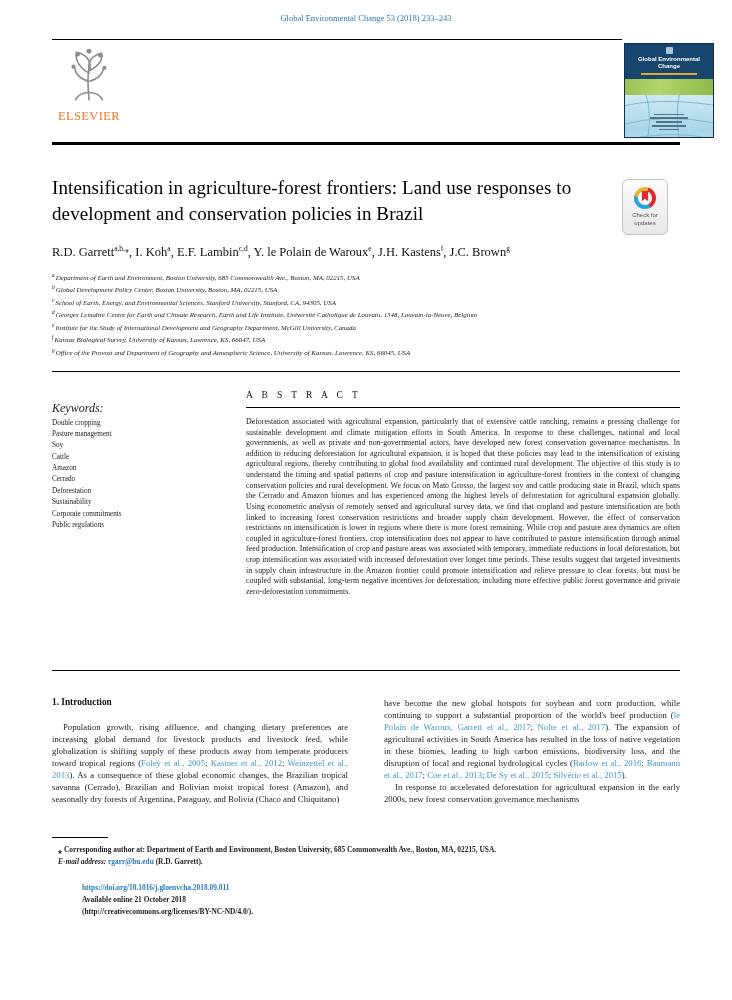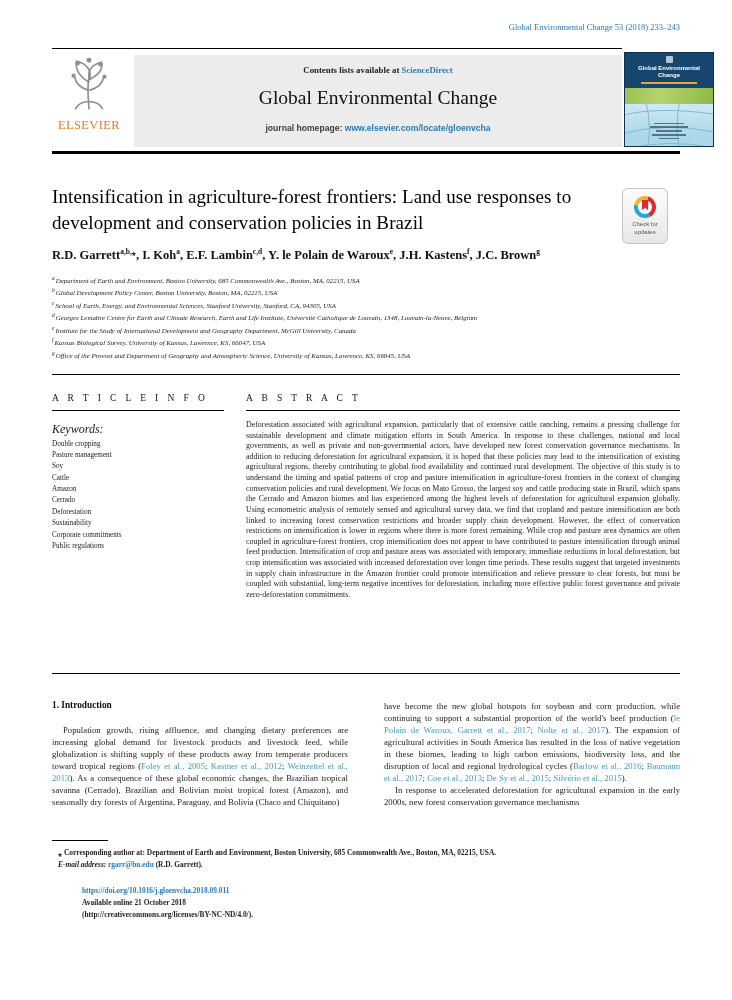--- a/index.html
+++ b/index.html
@@ -5,21 +5,21 @@
   * { margin:0; padding:0; box-sizing:border-box; }
   body { background:#888; }
   .page {
     width:732px; height:1000px; background:#fff; margin:0 auto;
     font-family:"Liberation Serif", serif; color:#1b1b1b; position:relative;
     overflow:hidden;
   }
   .content { padding:0 52px; position:relative; }
 
   
-  .top-citation { padding-top:22px; text-align:right; font-size:8.5px; color:#2a7ab8; }
+  .top-citation { padding-top:13px; text-align:center; font-size:8.5px; color:#2a7ab8; }
 
   
   .masthead { position:relative; margin-top:16px; height:102px; }
   .mast-left { width:570px; border-top:1.3px solid #000; padding-top:6px; display:flex; gap:8px; }
   .elsevier-logo { width:74px; text-align:center; cursor:pointer; }
   .elsevier-logo svg { display:block; margin:0 auto; }
   .elsevier-word { font-size:12.5px; color:#ee7623; letter-spacing:.4px; margin-top:1px; font-family:"Liberation Serif",serif; }
   .mast-gray { flex:1; background:#ececec; height:92px; text-align:center; padding-top:10px; }
   .contents-line { font-size:8.8px; font-weight:bold; color:#222; }
   .lnk { color:#2a7ab8; text-decoration:none; cursor:pointer; }
@@ -46,21 +46,21 @@
   .check-badge { position:absolute; right:12px; top:4px; width:46px; height:56px;
     border:1px solid #c4c4c4; border-radius:6px; background:linear-gradient(#fdfdfd,#e7e7e7);
     display:flex; flex-direction:column; align-items:center; justify-content:center; cursor:pointer; }
   .badge-circle { width:22px; height:22px; border-radius:50%;
     background:conic-gradient(from 150deg,#27a3dd 0 130deg,#e8b52b 130deg 230deg,#e0282e 230deg 360deg);
     display:flex; align-items:center; justify-content:center; }
   .badge-inner { width:14px; height:14px; border-radius:50%; background:#fff; display:flex; align-items:flex-start; justify-content:center; }
   .badge-text { font-family:"Liberation Sans",sans-serif; font-size:6px; color:#555; text-align:center; line-height:1.2; margin-top:3px; }
 
   
-  .authors { margin-top:9px; font-size:12.5px; color:#111;font-weight:bold; }
+  .authors { margin-top:15px; font-size:12.5px; color:#111; }
   .author:not(:last-child)::after { content:", "; }
   .authors sup { font-size:7.5px; }
   .affils { margin-top:11px; }
   .affil { font-size:6.9px; font-style:italic; line-height:1.62; color:#222; }
   .affil sup { font-size:5.4px; margin-right:1px; }
 
   .rule-mid { border-top:1.5px solid #000; margin-top:13px; }
 
   
   .info-grid { display:flex; gap:22px; margin-top:18px; min-height:268px; }
@@ -117,25 +117,20 @@
                 <circle cx="19" cy="8" r="2.2"></circle>
                   <circle cx="41" cy="9" r="2.2"></circle>
                 <circle cx="15" cy="20" r="2"></circle>
                   <circle cx="45" cy="21" r="2"></circle>
                 <circle cx="30" cy="5" r="2.4"></circle>
               </g>
             </svg>
           </span>
           <div class="elsevier-word">ELSEVIER</div>
         </div>
-        <div class="mast-gray">
-          <div class="contents-line"><span>Contents lists available at </span><a class="lnk">ScienceDirect</a></div>
-          <div class="mast-title">Global Environmental Change</div>
-          <div class="homepage-line"><span>journal homepage: </span><a class="lnk">www.elsevier.com/locate/gloenvcha</a></div>
-        </div>
       </div>
 
       <div class="cover">
         <div class="cover-mark"></div>
         <div class="cover-title">Global Environmental Change</div>
         <div class="cover-tagline"></div>
         <div class="cover-green"></div>
         <div class="cover-globe">
           <svg width="88" height="58" viewBox="0 0 88 58">
             <g fill="none" stroke="#7fb9d2" stroke-width="1">
@@ -183,21 +178,20 @@
       <div class="affil"><sup>d</sup><span>Georges Lemaître Centre for Earth and Climate Research, Earth and Life Institute, Université Catholique de Louvain, 1348, Louvain-la-Neuve, Belgium</span></div>
       <div class="affil"><sup>e</sup><span>Institute for the Study of International Development and Geography Department, McGill University, Canada</span></div>
       <div class="affil"><sup>f</sup><span>Kansas Biological Survey, University of Kansas, Lawrence, KS, 66047, USA</span></div>
       <div class="affil"><sup>g</sup><span>Office of the Provost and Department of Geography and Atmospheric Science, University of Kansas, Lawrence, KS, 66045, USA</span></div>
     </div>
 
     <div class="rule-mid"></div>
 
     <div class="info-grid">
       <div class="info-col">
-        <div class="sec-head">A R T I C L E  I N F O</div>
         <div class="kw-label">Keywords:</div>
         <div class="kw">Double cropping</div>
         <div class="kw">Pasture management</div>
         <div class="kw">Soy</div>
         <div class="kw">Cattle</div>
         <div class="kw">Amazon</div>
         <div class="kw">Cerrado</div>
         <div class="kw">Deforestation</div>
         <div class="kw">Sustainability</div>
         <div class="kw">Corporate commitments</div>

